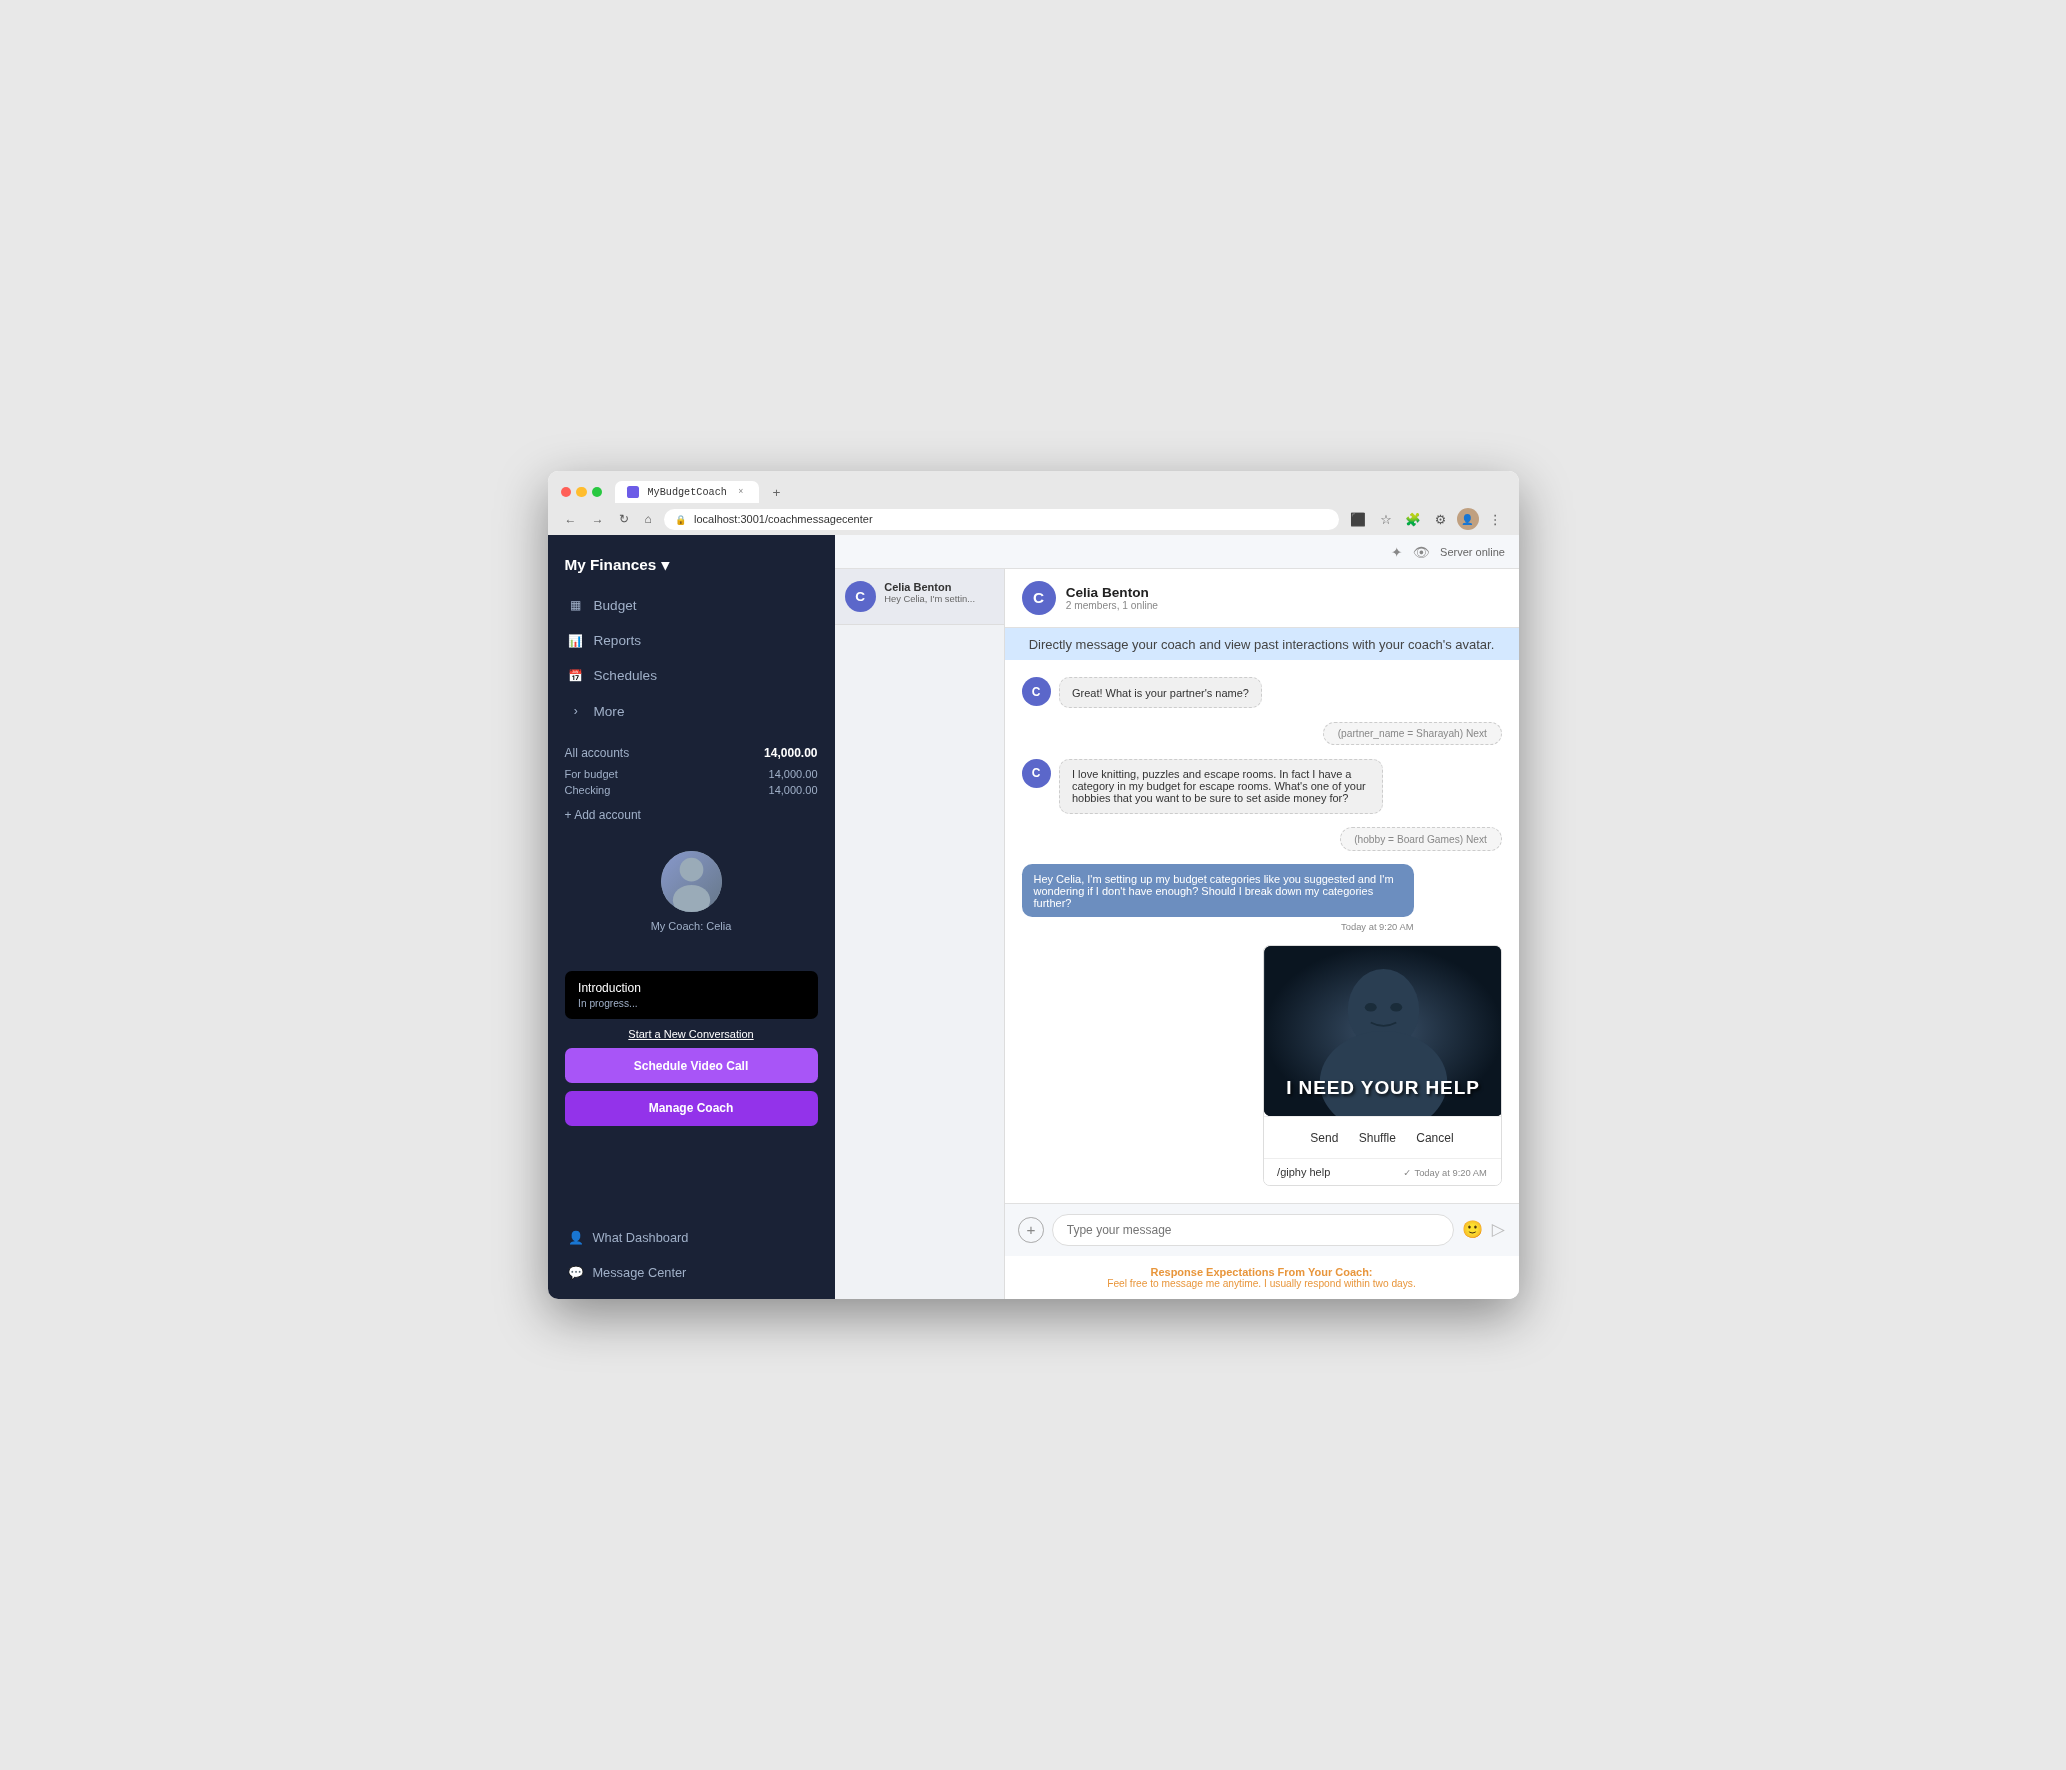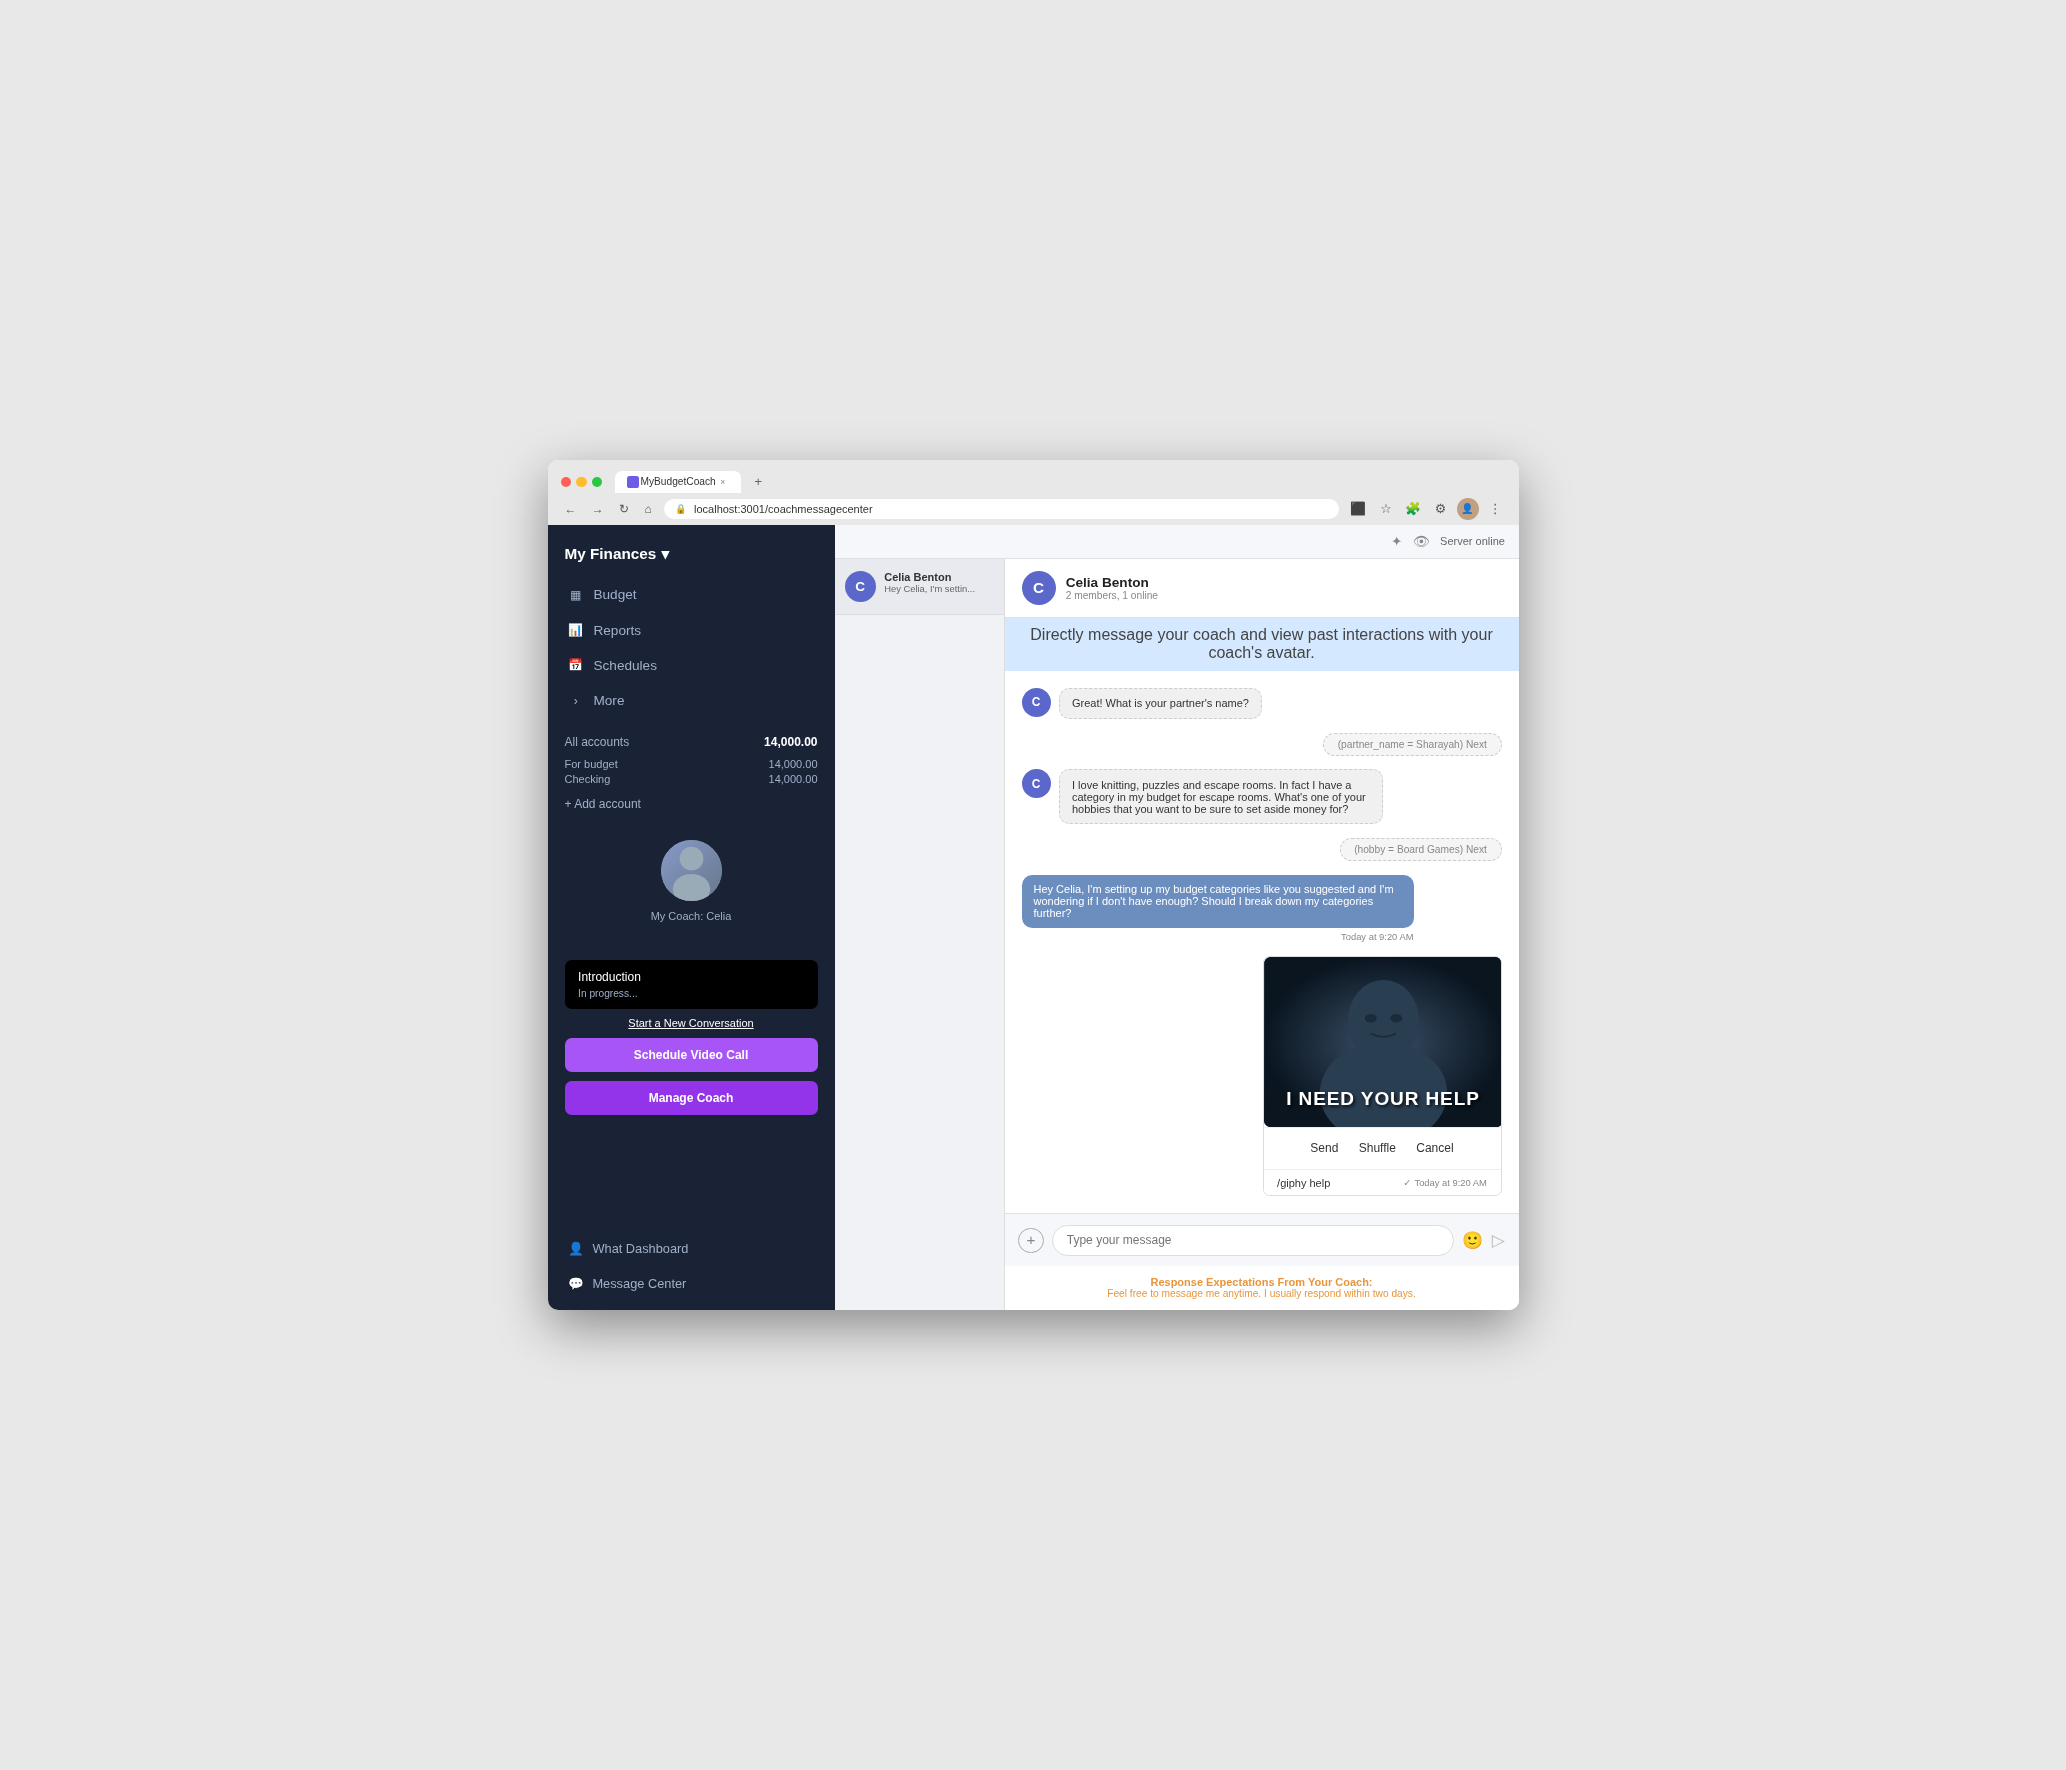--- a/index.html
+++ b/index.html
@@ -45,23 +45,24 @@
     .traffic-light.red { background: #ff5f57; }
     .traffic-light.yellow { background: #ffbd2e; }
     .traffic-light.green { background: #28c840; }
 
     .tab {
       background: #fff;
       border-radius: 6.8px 6.8px 0 0;
       padding: 5.1px 12px;
       display: flex;
       align-items: center;
-      gap: 1px;
+      gap: 8px;
       font-size: 10.2px;
       color: #333;
+      font-family: Liberation Mono, monospace;
     }
 
     .tab-favicon {
       width: 12px;
       height: 12px;
       background: #6c5ce7;
       border-radius: 2.6px;
     }
 
     .tab-close {
@@ -415,21 +416,21 @@
 
     .chat-header-info { flex: 1; }
     .chat-header-name { font-size: 13.6px; font-weight: 700; color: #222; }
     .chat-header-status { font-size: 10.2px; color: #888; }
 
     
     .info-banner {
       background: #d4e8ff;
       padding: 8.5px 17px;
       text-align: center;
-      font-size: 16px;
+      font-size: 13px;
       color: #444;
     }
 
     
     .messages-container {
       flex: 1;
       overflow-y: auto;
       padding: 17px;
       display: flex;
       flex-direction: column;

